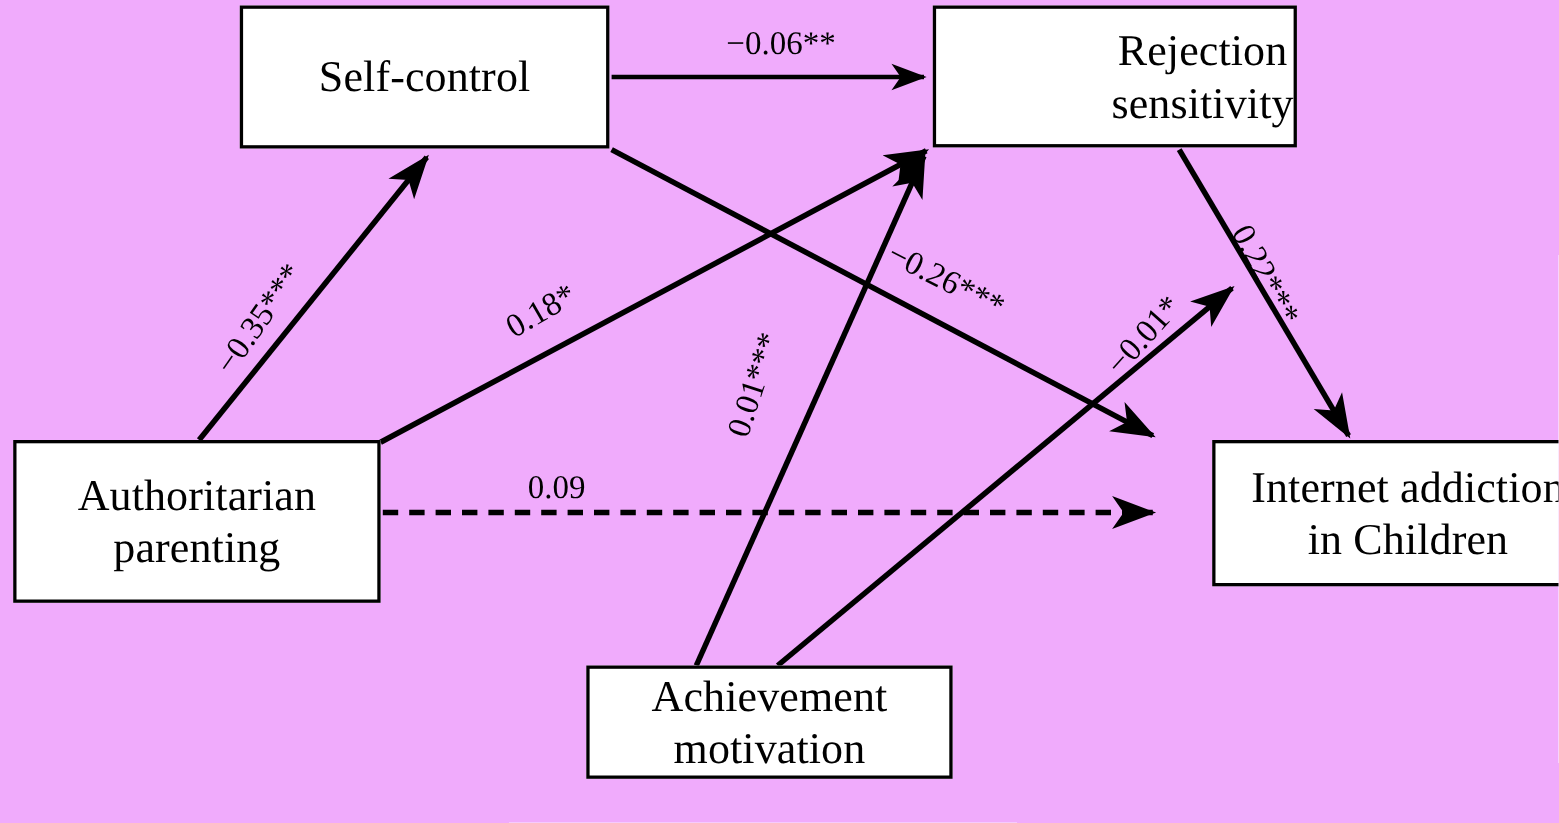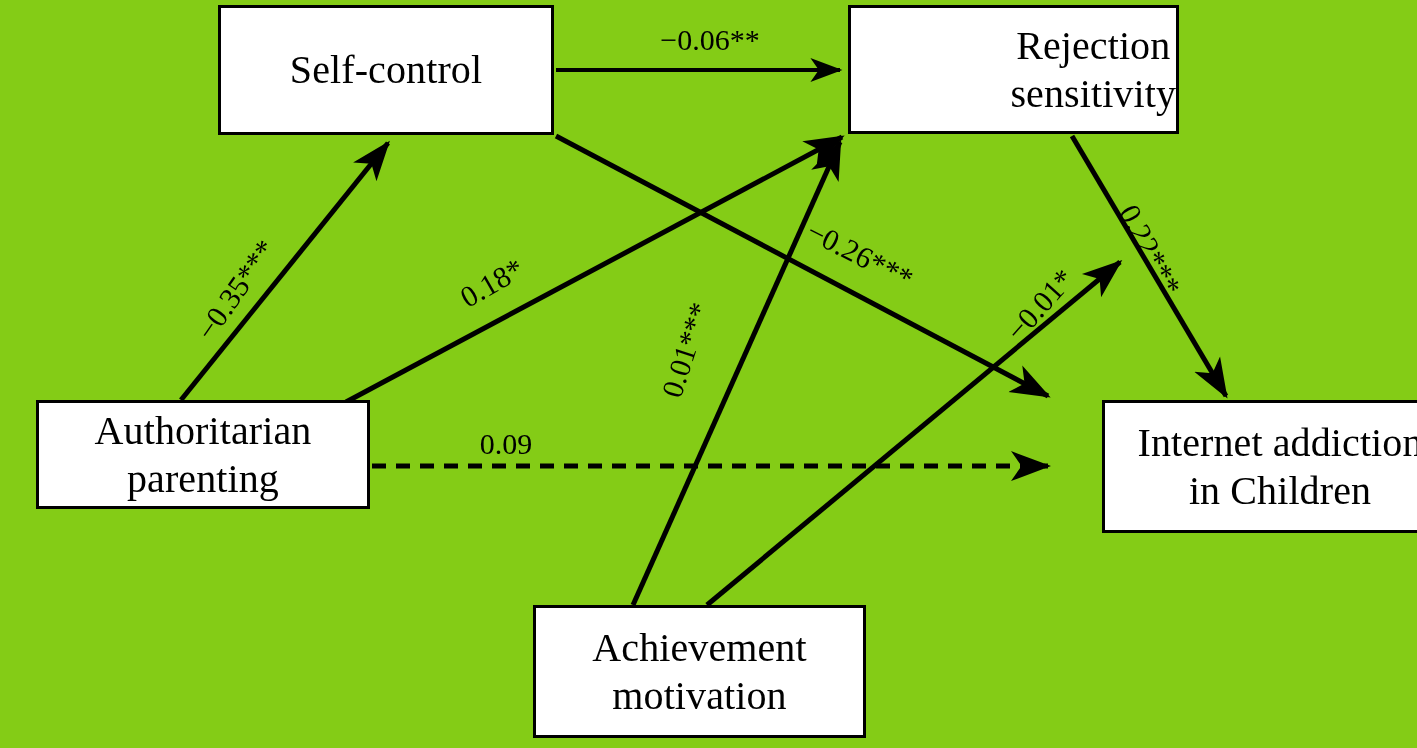--- a/index.html
+++ b/index.html
@@ -4,21 +4,21 @@
 <style>
   html, body {
     margin: 0;
     padding: 0;
     background: #ffffff;
   }
   #canvas {
     position: relative;
     width: 1417px;
     height: 748px;
-    background: #84cc16;
+    background: #f0abfc;
     overflow: hidden;
     font-family: "Liberation Serif", "DejaVu Serif", serif;
   }
   #diagram-svg {
     position: absolute;
     left: 0;
     top: 0;
     width: 1417px;
     height: 748px;
   }
@@ -85,31 +85,31 @@
 
   <div class="node-box" style="left:218px; top:5px; width:336px; height:130px;">
     <span class="node-label">Self-control</span>
   </div>
 
   <div class="node-box" style="left:848px; top:5px; width:331px; height:129px;justify-content:flex-end;">
     <span class="node-label">Rejection
 sensitivity</span>
   </div>
 
-  <div class="node-box" style="left:12px; top:400px; width:334px; height:109px;margin-left:24px;">
+  <div class="node-box" style="left:12px; top:400px; width:334px; height:148px;">
     <span class="node-label">Authoritarian
 parenting</span>
   </div>
 
   <div class="node-box" style="left:1054px; top:400px; width:356px; height:133px;margin-left:48px;">
     <span class="node-label">Internet addiction
 in  Children</span>
   </div>
 
-  <div class="node-box" style="left:533px; top:605px; width:333px; height:133px;text-align:center;">
+  <div class="node-box" style="left:533px; top:605px; width:333px; height:103px;text-align:center;">
     <span class="node-label">Achievement
 motivation</span>
   </div>
 
   <div class="edge-label" style="left:710px; top:40px; transform:translate(-50%,-50%) rotate(0deg);">−0.06**</div>
 
   <div class="edge-label" style="left:236px; top:290px; transform:translate(-50%,-50%) rotate(-55deg);">−0.35***</div>
 
   <div class="edge-label" style="left:492px; top:283px; transform:translate(-50%,-50%) rotate(-30deg);">0.18*</div>
 

